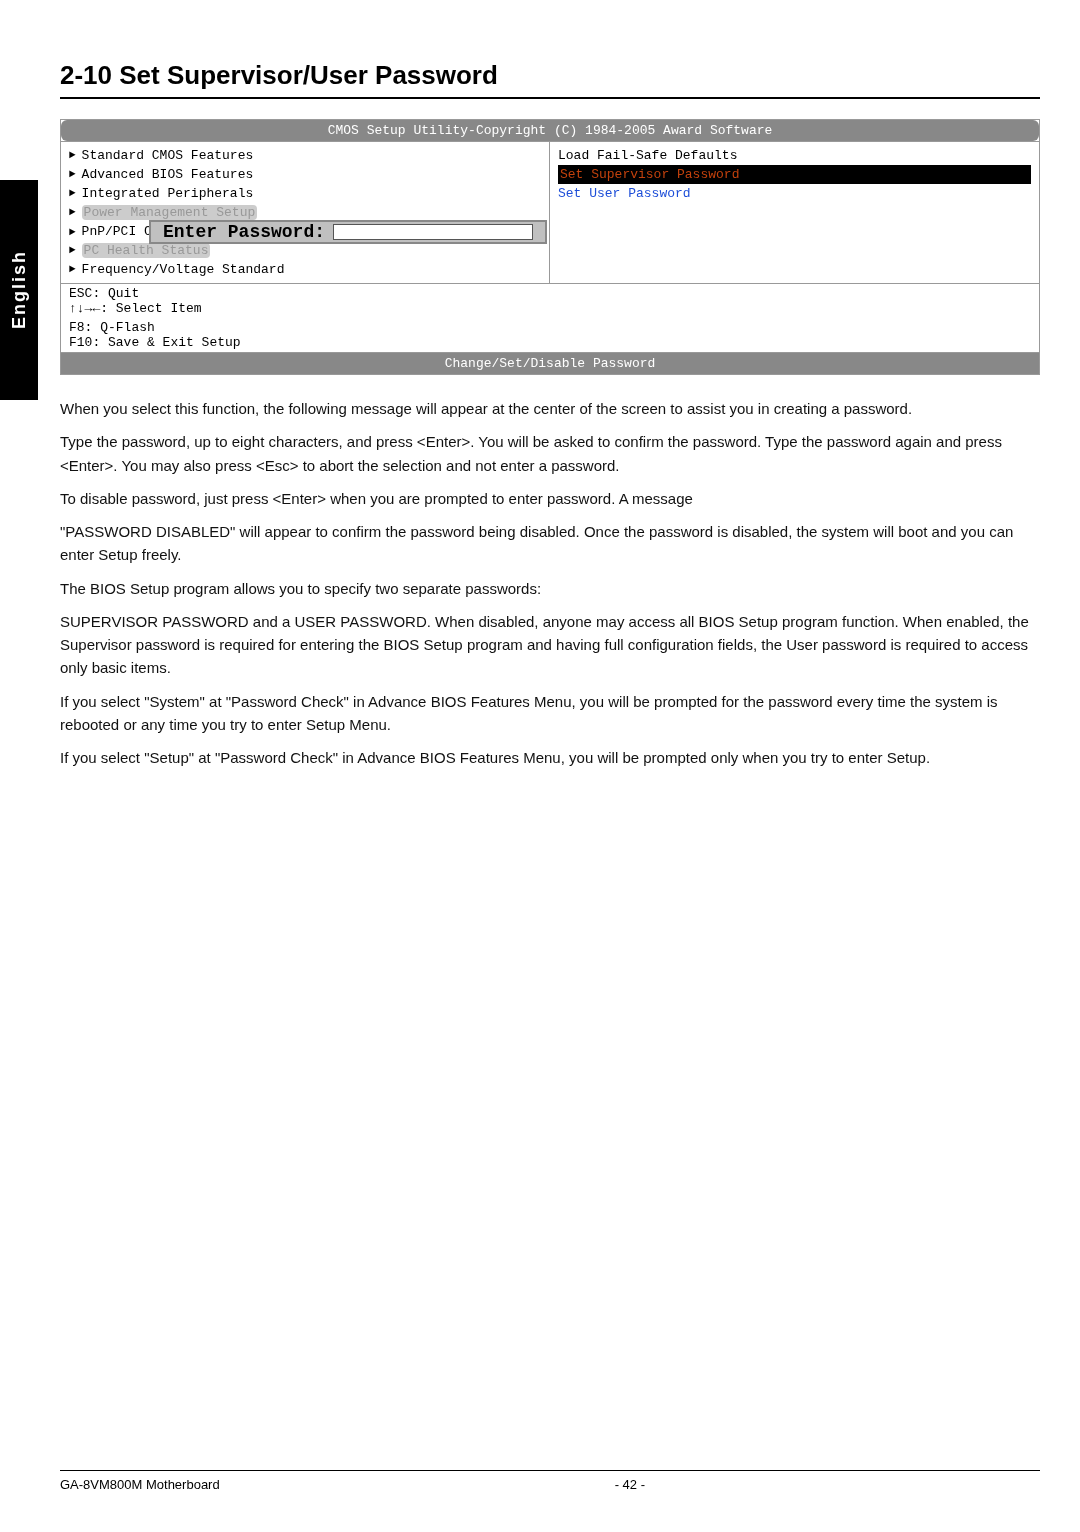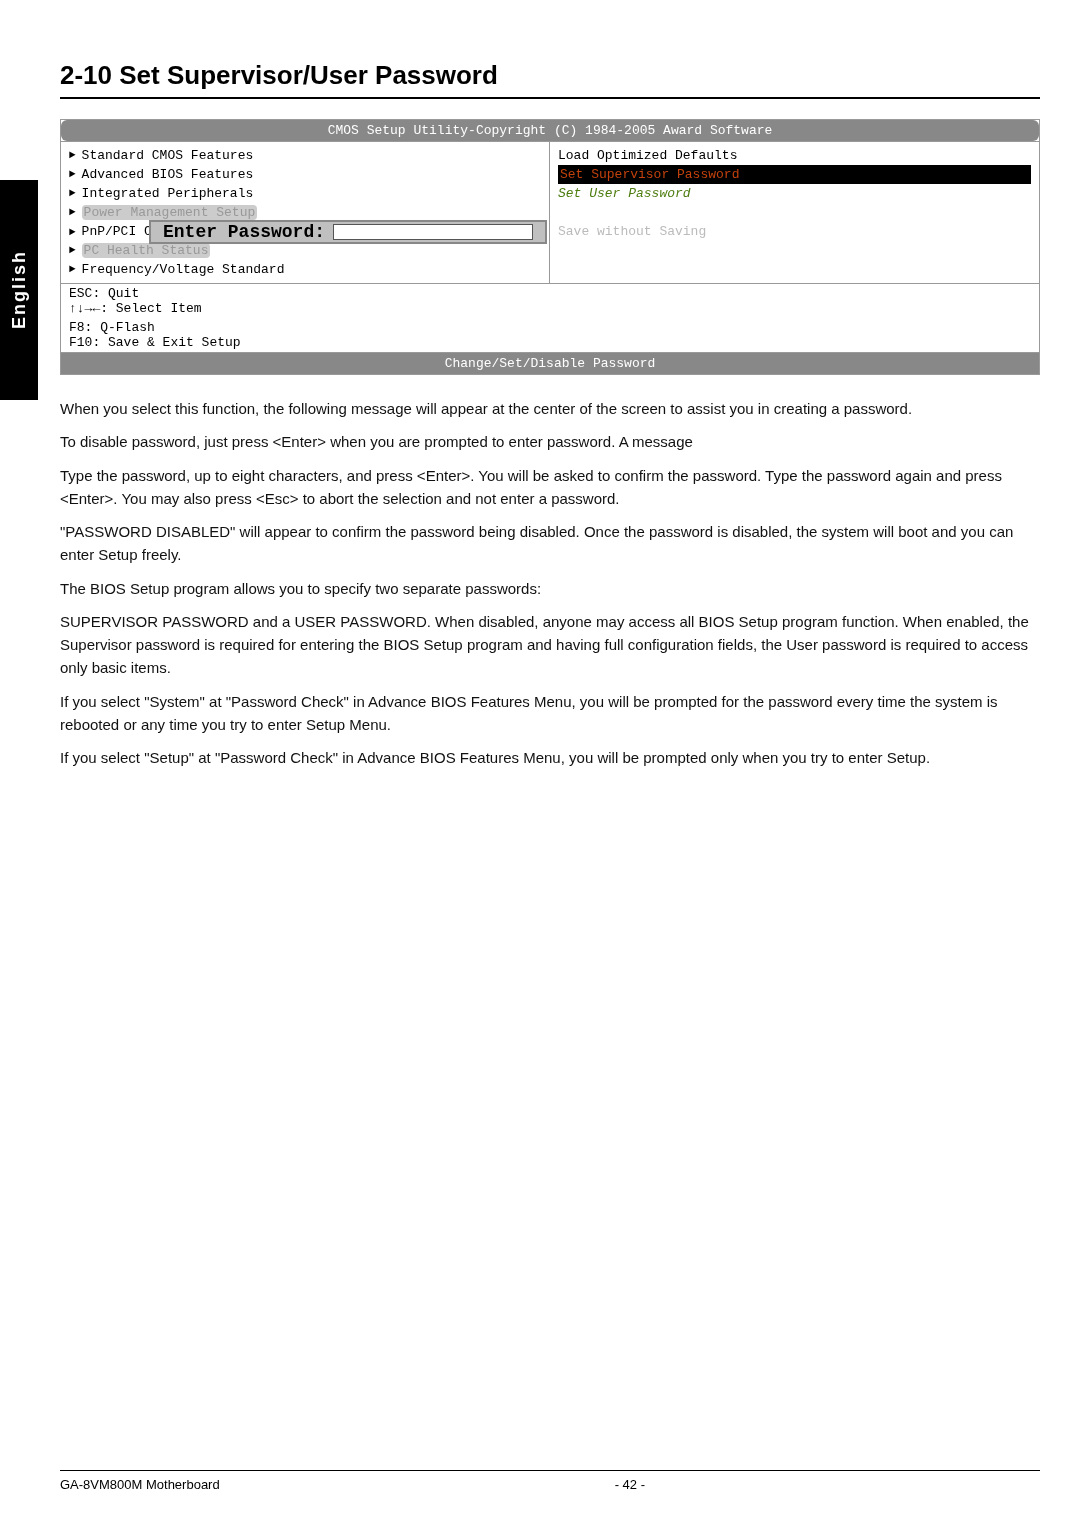--- a/index.html
+++ b/index.html
@@ -238,46 +238,45 @@
           <span class="bios-item-text blurred-text">PC Health Status</span>
         </div>
         <div class="bios-item">
           <span class="bios-arrow">►</span>
           <span class="bios-item-text">Frequency/Voltage Standard</span>
         </div>
 
       </div>
 
       <div class="bios-right">
-        <div class="bios-right-item">Load Optimized Defaults</div>
+        <div class="bios-right-item">Load Fail-Safe Defaults</div>
         <div class="bios-right-item highlighted">Set Supervisor Password</div>
-        <div class="bios-right-item" style="color:#4d7c0f;font-style:italic;">Set User Password</div>
+        <div class="bios-right-item" style="color:#1d4ed8;">Set User Password</div>
         <div class="bios-right-item">&nbsp;</div>
-        <div class="bios-right-item faded" style="color:#bbb;">Save without Saving</div>
         <div class="bios-right-item">&nbsp;</div>
       </div>
     </div>
 
     <div class="bios-footer">
       <div class="bios-footer-row">
         <span>ESC: Quit</span>
         <span>↑↓→←: Select Item</span>
       </div>
       <div class="bios-footer-row">
         <span>F8: Q-Flash</span>
         <span>F10: Save &amp; Exit Setup</span>
       </div>
     </div>
     <div class="bios-footer-bottom">Change/Set/Disable Password</div>
   </div>
 
   <div>
     <p class="body-text">When you select this function, the following message will appear at the center of the screen to assist you in creating a password.</p>
+    <p class="body-text">Type the password, up to eight characters, and press &lt;Enter&gt;. You will be asked to confirm the password. Type the password again and press &lt;Enter&gt;. You may also press &lt;Esc&gt; to abort the selection and not enter a password.</p>
     <p class="body-text">To disable password, just press &lt;Enter&gt; when you are prompted to enter password. A message</p>
-    <p class="body-text">Type the password, up to eight characters, and press &lt;Enter&gt;. You will be asked to confirm the password. Type the password again and press &lt;Enter&gt;. You may also press &lt;Esc&gt; to abort the selection and not enter a password.</p>
     <p class="body-text">"PASSWORD DISABLED" will appear to confirm the password being disabled. Once the password is disabled, the system will boot and you can enter Setup freely.</p>
     <p class="body-text">The BIOS Setup program allows you to specify two separate passwords:</p>
     <p class="body-text">SUPERVISOR PASSWORD and a USER PASSWORD. When disabled, anyone may access all BIOS Setup program function. When enabled, the Supervisor password is required for entering the BIOS Setup program and having full configuration fields, the User password is required to access only basic items.</p>
     <p class="body-text">If you select "System" at "Password Check" in Advance BIOS Features Menu, you will be prompted for the password every time the system is rebooted or any time you try to enter Setup Menu.</p>
     <p class="body-text">If you select "Setup" at "Password Check" in Advance BIOS Features Menu, you will be prompted only when you try to enter Setup.</p>
   </div>
 
 </div>
 
 <div class="page-footer">

